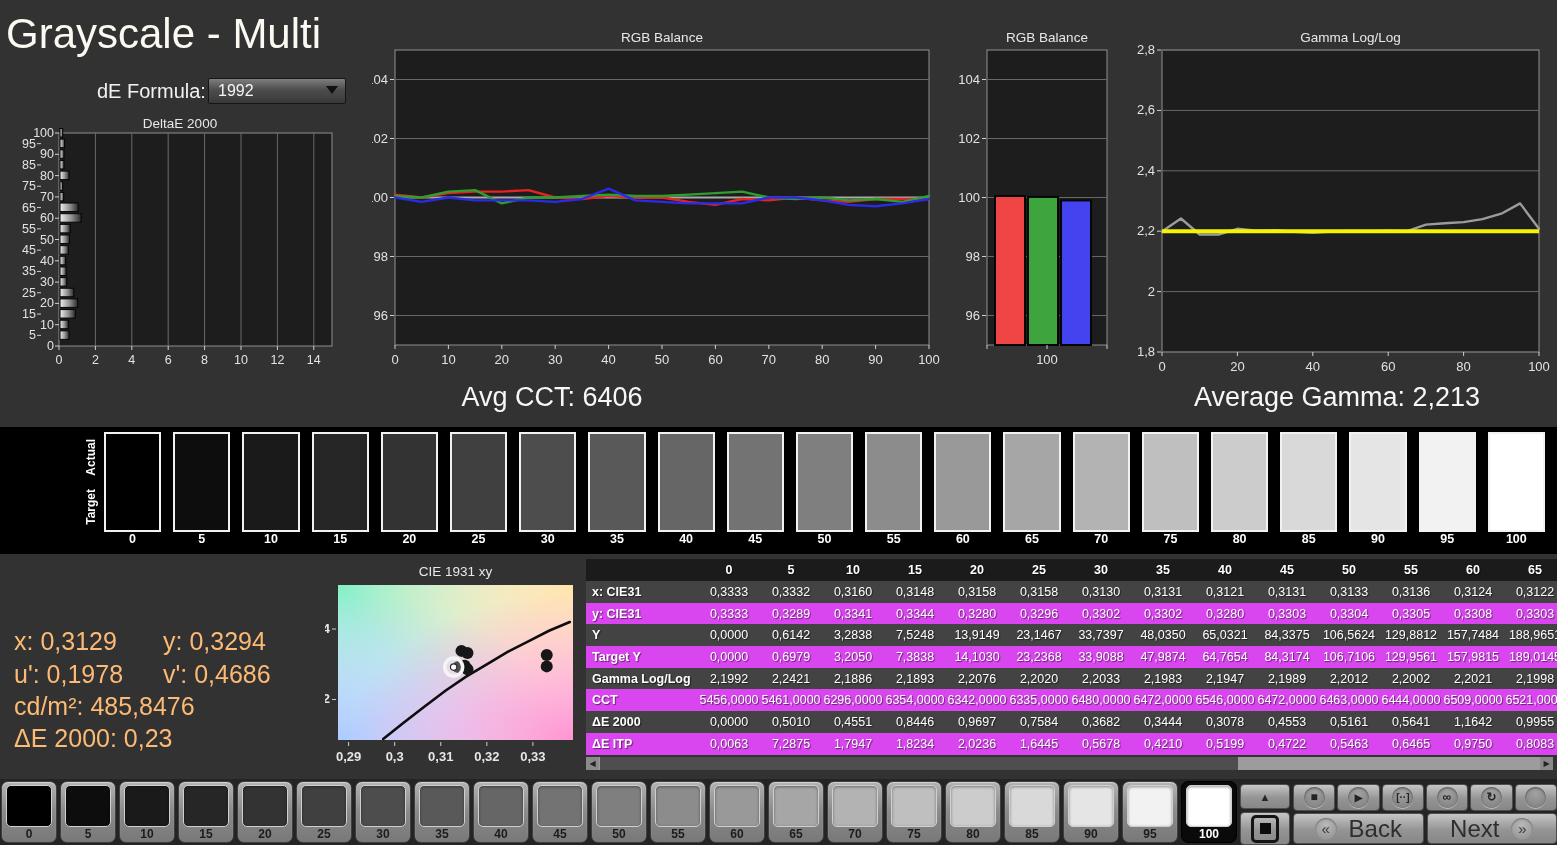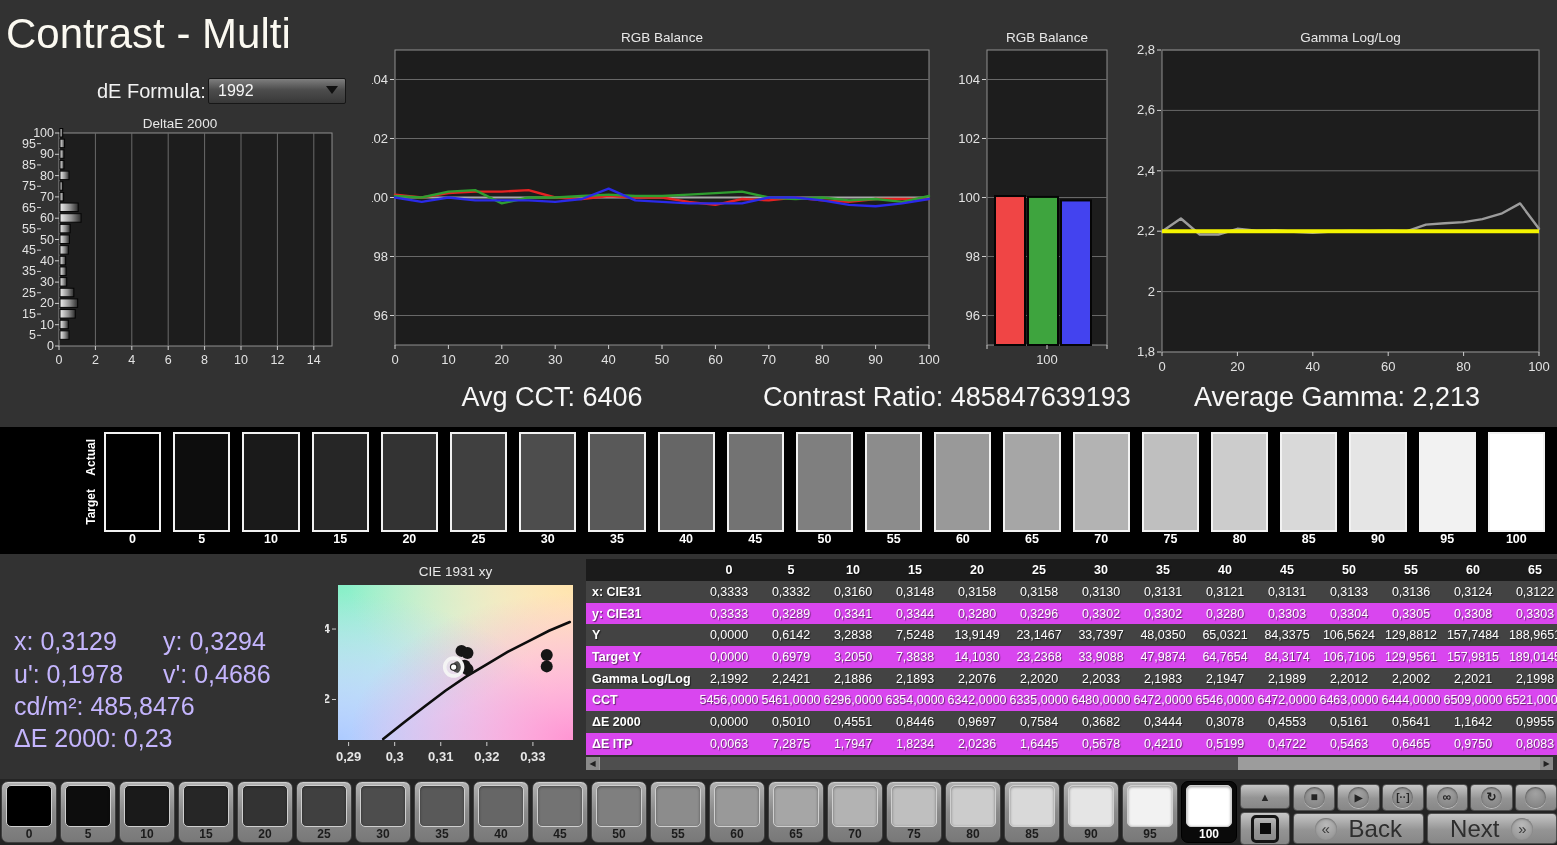--- a/index.html
+++ b/index.html
@@ -17,21 +17,21 @@
   .stat{position:absolute;top:382px;font-size:27px;color:#f7f7f7;transform:translateX(-50%);white-space:nowrap;}
   
   .ramp-band{left:0;top:427px;width:1557px;height:127px;background:#000;}
   .rotlbl{position:absolute;left:84px;writing-mode:vertical-rl;transform:rotate(180deg);
           font-size:12px;font-weight:bold;color:#fff;}
   .ramp-row{position:absolute;left:104px;right:12px;display:flex;gap:12px;}
   .ramp-row .sw{flex:1;height:96px;border:2px solid #f2f2f2;}
   .ramp-row.labels span{flex:1;text-align:center;font-size:12.5px;font-weight:bold;color:#fff;}
   
   .cr-title{left:14px;top:584px;font-size:29px;color:#fff;}
-  .cr-line{position:absolute;left:14px;font-size:25px;color:#c4b5fd;white-space:nowrap;}
+  .cr-line{position:absolute;left:14px;font-size:25px;color:#fdba74;white-space:nowrap;}
   .cr-line .c2{position:absolute;left:149px;}
   
   #datatable{left:586px;top:559px;width:971px;height:196px;overflow:hidden;display:grid;
              grid-template-columns:112px repeat(14,62px);grid-template-rows:22px repeat(8,21.7px);
              font-size:12.5px;}
   #datatable div{display:flex;align-items:center;justify-content:center;color:#fff;
                  text-shadow:1px 1px 1px rgba(0,0,0,.55);white-space:nowrap;overflow:hidden;}
   #datatable .th{background:#1b1b1b;font-weight:bold;}
   #datatable .rl{justify-content:flex-start;padding-left:6px;font-weight:bold;box-sizing:border-box;}
   #datatable .dark{background:#434343;}
@@ -71,21 +71,21 @@
   .nav-btn{flex:1;font-size:24px;color:#2e2e2e;gap:12px;}
   .chev{width:22px;height:22px;border-radius:50%;font-size:15px;color:#3a3a3a;text-align:center;
         line-height:21px;background:radial-gradient(circle at 50% 32%,#b9b9b9,#8d8d8d);
         box-shadow:inset 0 1px 2px rgba(0,0,0,.35);}
 </style>
 </head>
 <body>
 
 <div class="screen">
 
-  <div class="abs page-title">Contrast - Multi</div>
+  <div class="abs page-title">Grayscale - Multi</div>
   <div class="abs formula-label">dE Formula:</div>
   <div class="abs dropdown">
     <span>1992</span>
     <span class="dd-arrow"></span>
   </div>
 
   <div id="chart-deltae" class="chartbox" style="left:2px;top:118px;width:350px;height:262px"><svg width="350" height="262" viewBox="0 0 350 262" style="font-family: &quot;Liberation Sans&quot;, sans-serif;">
         <defs>
           <linearGradient id="bargrad" x1="0" y1="0" x2="1" y2="0">
             <stop offset="0%" stop-color="#efefef"></stop>
@@ -283,21 +283,20 @@
         <line x1="330.6" y1="322" x2="330.6" y2="326" stroke="#cfcfcf"></line>
         <text x="330.6" y="341" text-anchor="middle" font-size="13" fill="#e2e2e2">80</text>
         <line x1="406" y1="322" x2="406" y2="326" stroke="#cfcfcf"></line>
         <text x="406" y="341" text-anchor="middle" font-size="13" fill="#e2e2e2">100</text>
         <polyline points="29.0,201.5 47.9,188.5 66.7,204.5 85.5,204.5 104.4,198.8 123.3,200.6 142.1,200.3 160.9,201.8 179.8,202.7 198.7,201.5 217.5,200.9 236.4,201.2 255.2,200.6 274.1,201.2 292.9,194.6 311.8,193.3 330.6,192.1 349.4,189.1 368.3,183.7 387.1,173.4 406.0,198.8" fill="none" stroke="#9c9c9c" stroke-width="2.4" stroke-linejoin="round" stroke-linecap="round"></polyline>
         <line x1="29" y1="201.19999999999993" x2="406" y2="201.19999999999993" stroke="#f4f400" stroke-width="4"></line>
         <text x="217.5" y="12" text-anchor="middle" font-size="13.5" fill="#e8e8e8">Gamma Log/Log</text>
       </svg></div>
 
   <div class="stat" style="left:552px">Avg CCT: 6406</div>
-  <div class="stat" style="left:947px">Contrast Ratio: 485847639193</div>
   <div class="stat" style="left:1337px">Average Gamma: 2,213</div>
 
   <div class="abs ramp-band">
     <div class="rotlbl" style="top:12px">Actual</div>
     <div class="rotlbl" style="top:62px">Target</div>
     <div id="ramp-swatches" class="ramp-row" style="top:5px">
         <div class="sw" style="background: rgb(0, 0, 0);"></div>
         <div class="sw" style="background: rgb(13, 13, 13);"></div>
         <div class="sw" style="background: rgb(26, 26, 26);"></div>
         <div class="sw" style="background: rgb(38, 38, 38);"></div>

